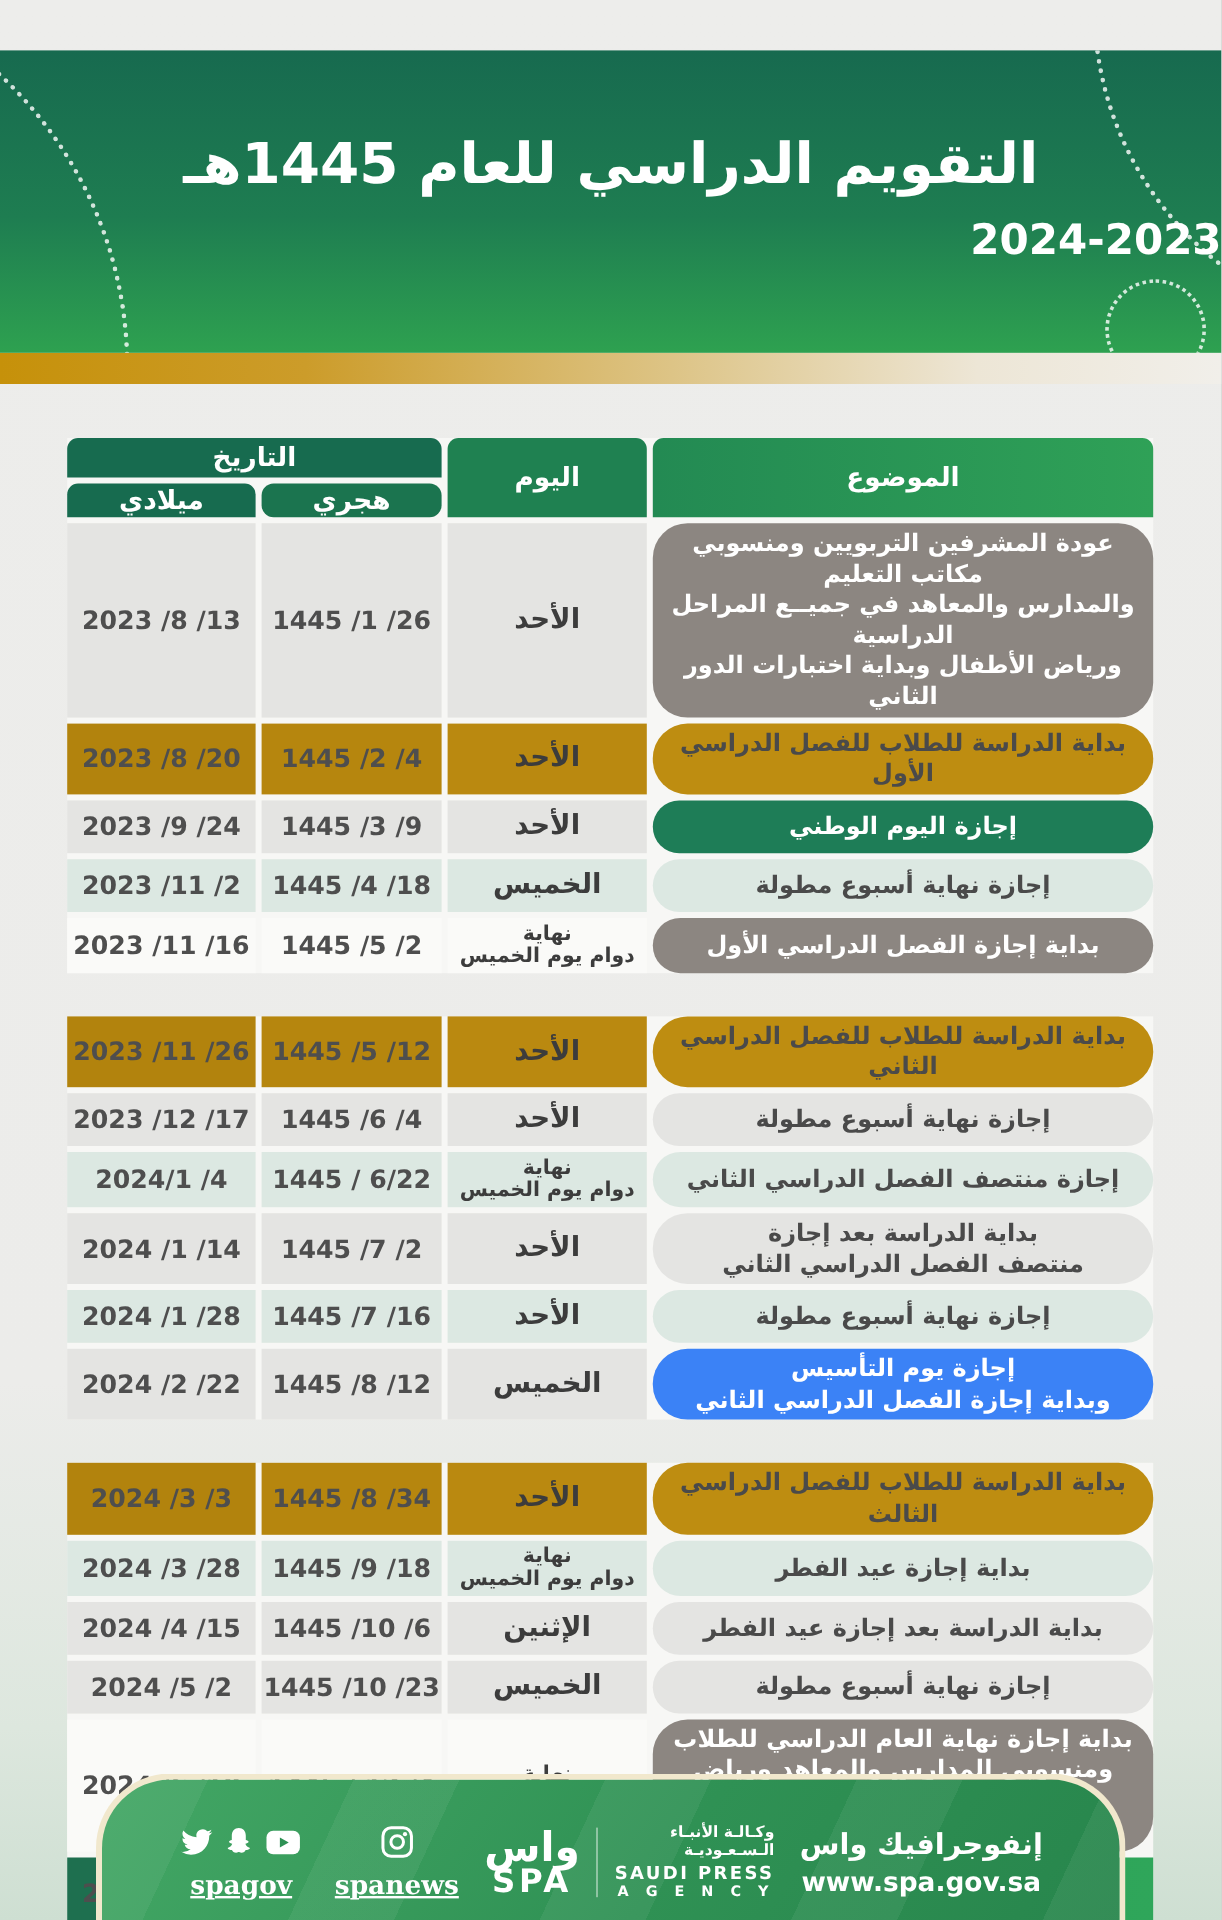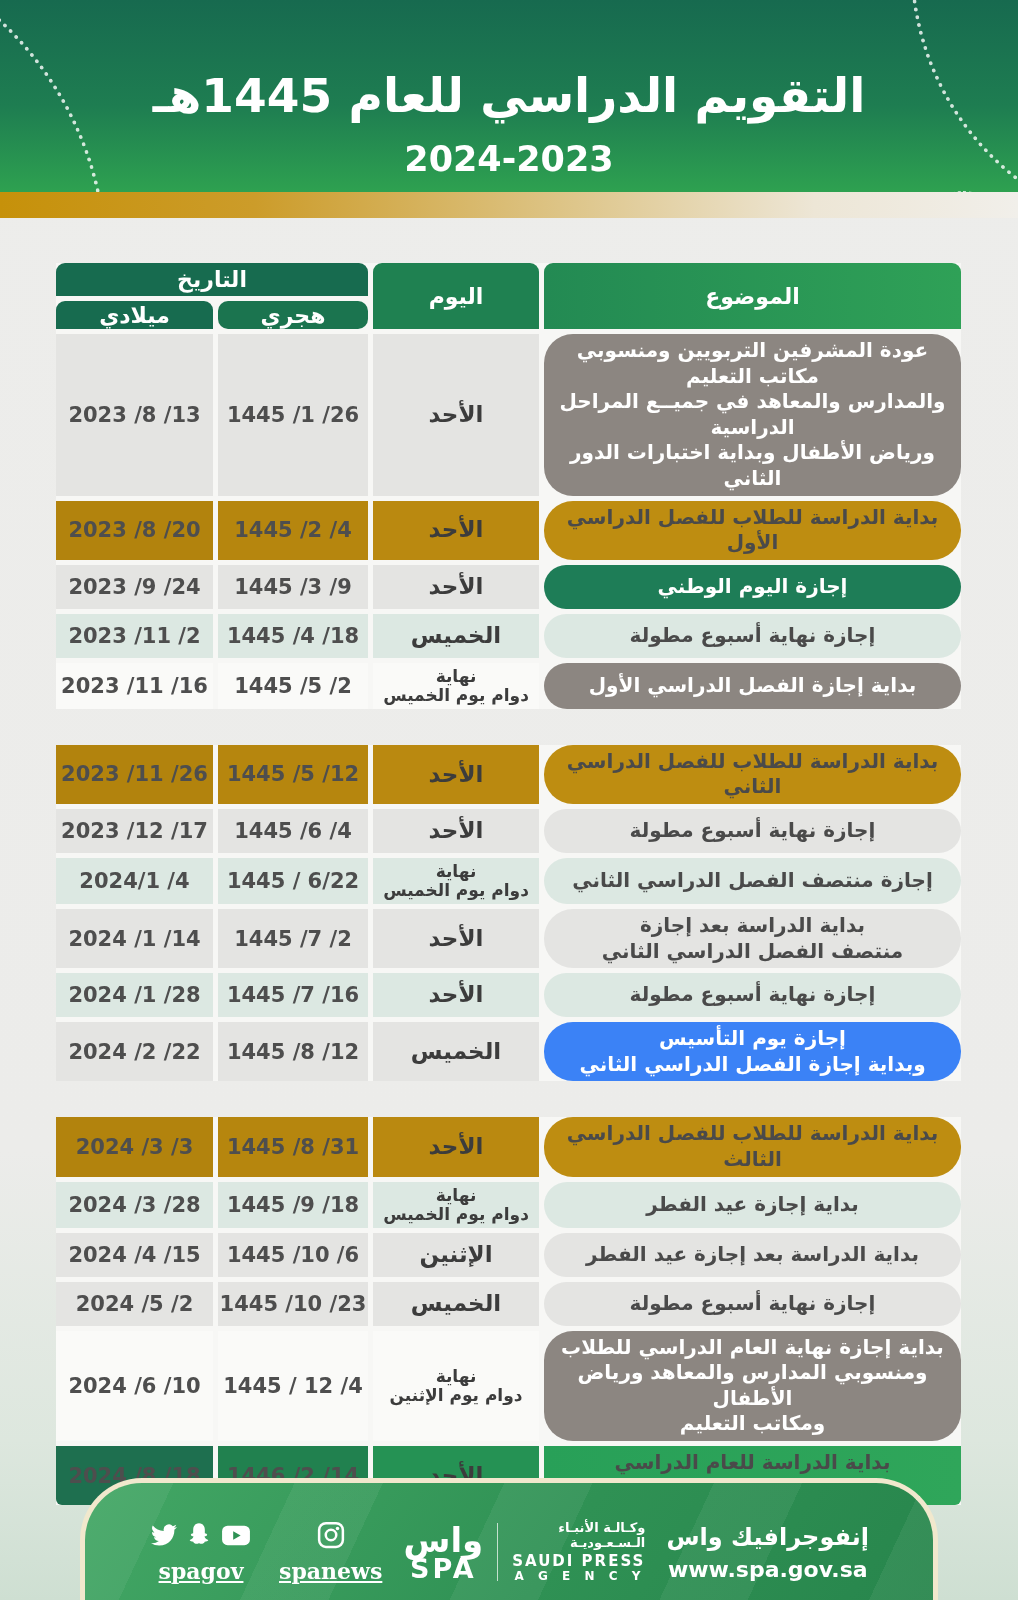--- a/index.html
+++ b/index.html
@@ -3,25 +3,25 @@
 <meta charset="utf-8">
 <style>
   html,body{margin:0;padding:0;background:#cfd2cf;}
   .page{
     position:relative; width:1018px; height:1600px; margin:0 auto;
     direction:rtl; overflow:hidden;
     font-family:"DejaVu Sans", sans-serif;
     background:linear-gradient(180deg,#EDEDEB 0%,#ECECEA 72%,#DDE7DE 90%,#CEDFD2 100%);
   }
   
-  .hero{position:relative; height:192px; overflow:hidden;
-    background:linear-gradient(180deg,#176A4F 0%,#1E7D51 55%,#2EA150 100%);}
+  .hero{position:relative; height:252px; overflow:hidden;
+    background:linear-gradient(180deg,#176A4F 0%,#1E7D51 55%,#2EA150 100%);margin-top:42px;}
   .hero-title{position:relative; z-index:2; text-align:center; color:#fff;
     font-weight:bold; font-size:47px; padding-top:68px; letter-spacing:0;}
-  .hero-years{position:relative; z-index:2; text-align:center; color:#fff;
+  .hero-years{position:relative; z-index:2; text-align:right; color:#fff;
     font-weight:bold; font-size:35px; margin-top:16px; direction:ltr;}
   .dots{position:absolute; border:4px dotted rgba(255,255,255,.8); border-radius:50%; z-index:1;}
   .dots-left{width:660px; height:660px; left:-560px; top:-70px;}
   .dots-right{width:540px; height:540px; left:910px; top:-310px;}
   .dots-circle{width:78px; height:78px; left:921px; top:191px; border-width:3px;}
   .gold-strip{height:26px;
     background:linear-gradient(90deg,#C6910A 0%,#CC9C2A 25%,#DDC486 55%,#EDE6D6 80%,#F1EFEA 100%);}
   
   .tbl{width:905px; margin:45px 57px 0 56px;}
   .grid{display:grid; grid-template-columns:1fr 166px 150px 157px; gap:5px; background:#F7F7F5;}
@@ -160,21 +160,21 @@
       <div class="c sub sub-green2">إجازة يوم التأسيس
 وبداية إجازة الفصل الدراسي الثاني</div>
       <div class="c day bg-gray">الخميس</div>
       <div class="c date bg-gray">1445 /8 /12</div>
       <div class="c date bg-gray">2024 /2 /22</div>
     </div>
 
     <div class="grid blk">
       <div class="c sub gold4 gold">بداية الدراسة للطلاب للفصل الدراسي الثالث</div>
       <div class="c day gold3 gold">الأحد</div>
-      <div class="c date gold2 gold">1445 /8 /31</div>
+      <div class="c date gold2 gold">1445 /8 /34</div>
       <div class="c date gold1 gold">2024 /3 /3</div>
 
       <div class="c sub bg-tint">بداية إجازة عيد الفطر</div>
       <div class="c day day-sm bg-tint">نهاية
 دوام يوم الخميس</div>
       <div class="c date bg-tint">1445 /9 /18</div>
       <div class="c date bg-tint">2024 /3 /28</div>
 
       <div class="c sub bg-gray">بداية الدراسة بعد إجازة عيد الفطر</div>
       <div class="c day bg-gray">الإثنين</div>

